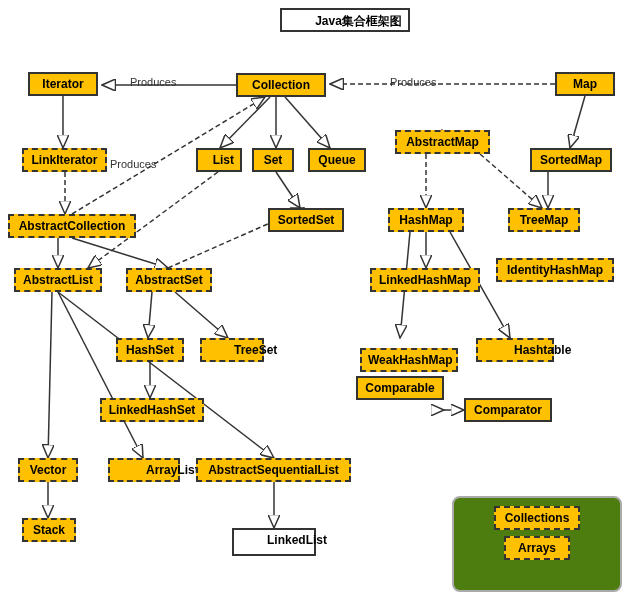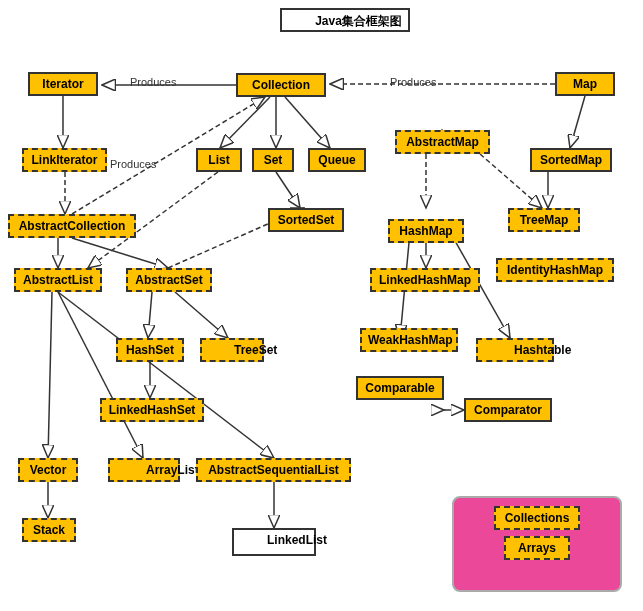--- a/index.html
+++ b/index.html
@@ -40,21 +40,21 @@
       position: absolute;
       top: 0; left: 0;
       width: 643px;
       height: 611px;
       pointer-events: none;
     }
     .legend-box {
       position: absolute;
       border: 2px solid #aaa;
       border-radius: 8px;
-      background: #ec4899;
+      background: #4d7c0f;
       padding: 8px;
       display: flex;
       flex-direction: column;
       gap: 6px;
     }
   </style>
 </head>
 <body>
 
 <div id="diagram">
@@ -139,53 +139,53 @@
   <div class="node" style="left:236px; top:73px; width:90px; height:24px;">Collection</div>
 
   <div class="node" style="left:555px; top:72px; width:60px; height:24px;">Map</div>
 
   <span style="position:absolute; left:130px; top:76px; font-size:11px; color:#333;">Produces</span>
 
   <span style="position:absolute; left:390px; top:76px; font-size:11px; color:#333;">Produces</span>
 
   <div class="node dashed" style="left:22px; top:148px; width:85px; height:24px;">LinkIterator</div>
 
-  <div class="node" style="left:196px; top:148px; width:46px; height:24px;">List</div>
+  <div class="node" style="left:196px; top:148px; width:46px; height:24px;text-align:right;">List</div>
 
   <div class="node" style="left:252px; top:148px; width:42px; height:24px;">Set</div>
 
   <div class="node" style="left:308px; top:148px; width:58px; height:24px;">Queue</div>
 
   <div class="node dashed" style="left:395px; top:130px; width:95px; height:24px;">AbstractMap</div>
 
   <div class="node" style="left:530px; top:148px; width:82px; height:24px;">SortedMap</div>
 
   <span style="position:absolute; left:110px; top:158px; font-size:11px; color:#333;">Produces</span>
 
   <div class="node dashed" style="left:8px; top:214px; width:128px; height:24px;">AbstractCollection</div>
 
   <div class="node" style="left:268px; top:208px; width:76px; height:24px;">SortedSet</div>
 
-  <div class="node dashed" style="left:388px; top:208px; width:76px; height:24px;margin-top:11px;">HashMap</div>
+  <div class="node dashed" style="left:388px; top:208px; width:76px; height:24px;">HashMap</div>
 
   <div class="node dashed" style="left:508px; top:208px; width:72px; height:24px;">TreeMap</div>
 
   <div class="node dashed" style="left:14px; top:268px; width:88px; height:24px;">AbstractList</div>
 
   <div class="node dashed" style="left:126px; top:268px; width:86px; height:24px;">AbstractSet</div>
 
   <div class="node dashed" style="left:370px; top:268px; width:110px; height:24px;">LinkedHashMap</div>
 
   <div class="node dashed" style="left:496px; top:258px; width:118px; height:24px;">IdentityHashMap</div>
 
   <div class="node dashed" style="left:116px; top:338px; width:68px; height:24px;">HashSet</div>
 
   <div class="node dashed" style="left:200px; top:338px; width:64px; height:24px;padding-left:32px;">TreeSet</div>
 
-  <div class="node dashed" style="left:360px; top:328px; width:98px; height:24px;">WeakHashMap</div>
+  <div class="node dashed" style="left:360px; top:348px; width:98px; height:24px;">WeakHashMap</div>
 
   <div class="node dashed" style="left:476px; top:338px; width:78px; height:24px;padding-left:36px;">Hashtable</div>
 
   <div class="node dashed" style="left:100px; top:398px; width:104px; height:24px;">LinkedHashSet</div>
 
   <div class="node" style="left:356px; top:376px; width:88px; height:24px;">Comparable</div>
 
   <div class="node" style="left:464px; top:398px; width:88px; height:24px;">Comparator</div>
 
   <div class="node dashed" style="left:18px; top:458px; width:60px; height:24px;">Vector</div>

